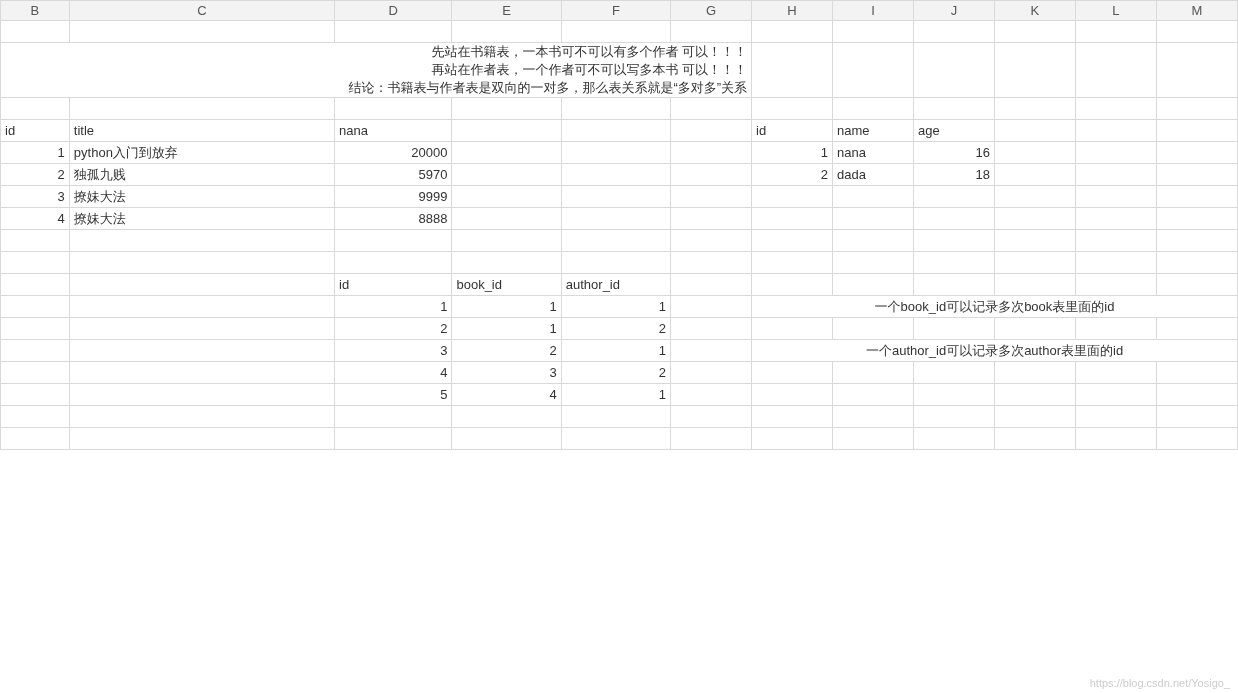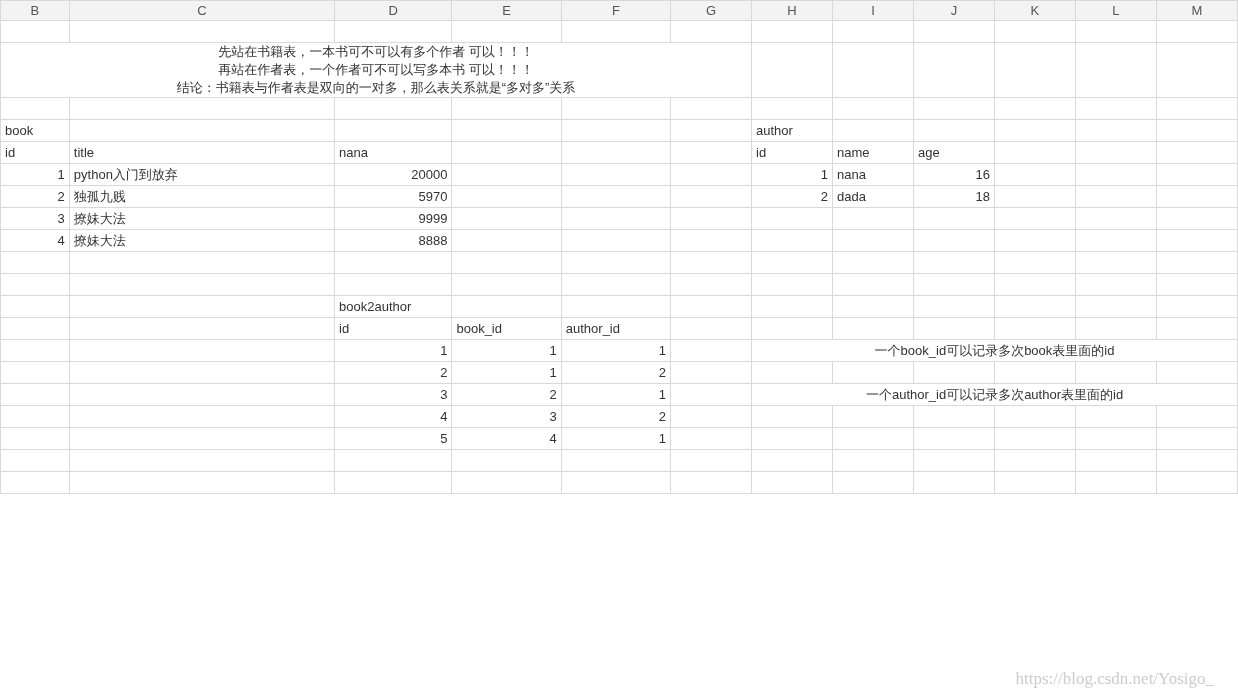--- a/index.html
+++ b/index.html
@@ -42,29 +42,28 @@
   .col-G { width: 80px; }
   .col-H { width: 80px; }
   .col-I { width: 80px; }
   .col-J { width: 80px; }
   .col-K { width: 80px; }
   .col-L { width: 80px; }
   .col-M { width: 80px; }
   .r { text-align: right; }
   .l { text-align: left; }
   .c { text-align: center; }
-  .tall { height: 110px; }
+  .tall { height: 110px; text-align: right; }
   .tall2 { height: 100px; }
   .watermark {
     position: absolute;
-    right: 24px;
+    right: 8px;
     bottom: 4px;
-    font-size: 17px;
+    font-size: 11px;
     color: #ccc;
-    font-family: Liberation Serif, serif;
   }
 </style>
 </head>
 <body>
 
 <table class="grid">
   <colgroup>
     <col class="col-B">
       <col class="col-C">
       <col class="col-D">
@@ -131,34 +130,20 @@
         <td></td>
         <td></td>
         <td></td>
         <td></td>
         <td></td>
         <td></td>
         <td></td>
         <td></td>
       </tr>
 
-  <tr>
-    <td class="l">book</td>
-    <td></td>
-        <td></td>
-        <td></td>
-        <td></td>
-        <td></td>
-    <td class="l">author</td>
-    <td></td>
-        <td></td>
-        <td></td>
-        <td></td>
-        <td></td>
-  </tr>
 
   <tr>
     <td class="l">id</td>
     <td class="l">title</td>
     <td class="l">nana</td>
     <td></td>
         <td></td>
         <td></td>
     <td class="l">id</td>
     <td class="l">name</td>
@@ -250,34 +235,20 @@
         <td></td>
         <td></td>
         <td></td>
         <td></td>
         <td></td>
         <td></td>
         <td></td>
         <td></td>
       </tr>
 
-  <tr>
-    <td></td>
-        <td></td>
-    <td class="l">book2author</td>
-    <td></td>
-        <td></td>
-        <td></td>
-        <td></td>
-        <td></td>
-        <td></td>
-        <td></td>
-        <td></td>
-        <td></td>
-  </tr>
 
   <tr>
     <td></td>
         <td></td>
     <td class="l">id</td>
     <td class="l">book_id</td>
     <td class="l">author_id</td>
     <td></td>
         <td></td>
         <td></td>

